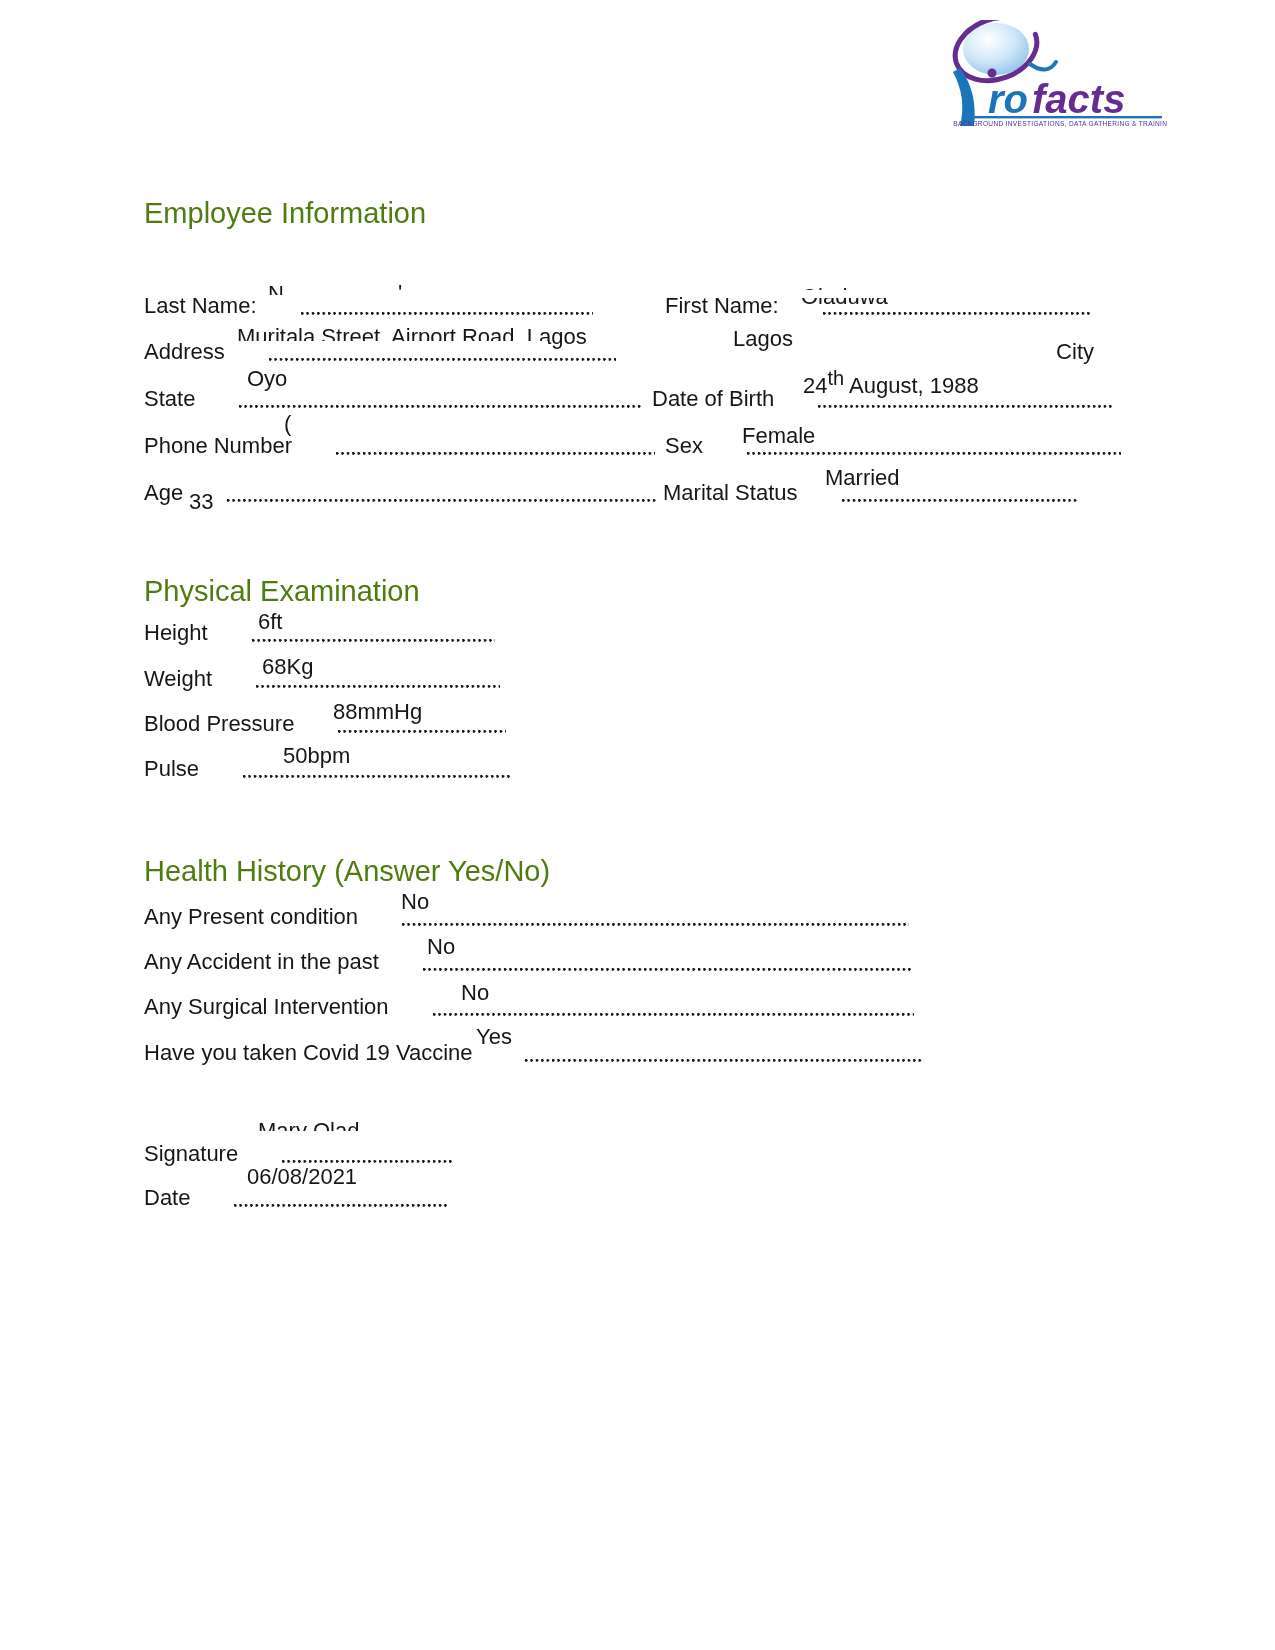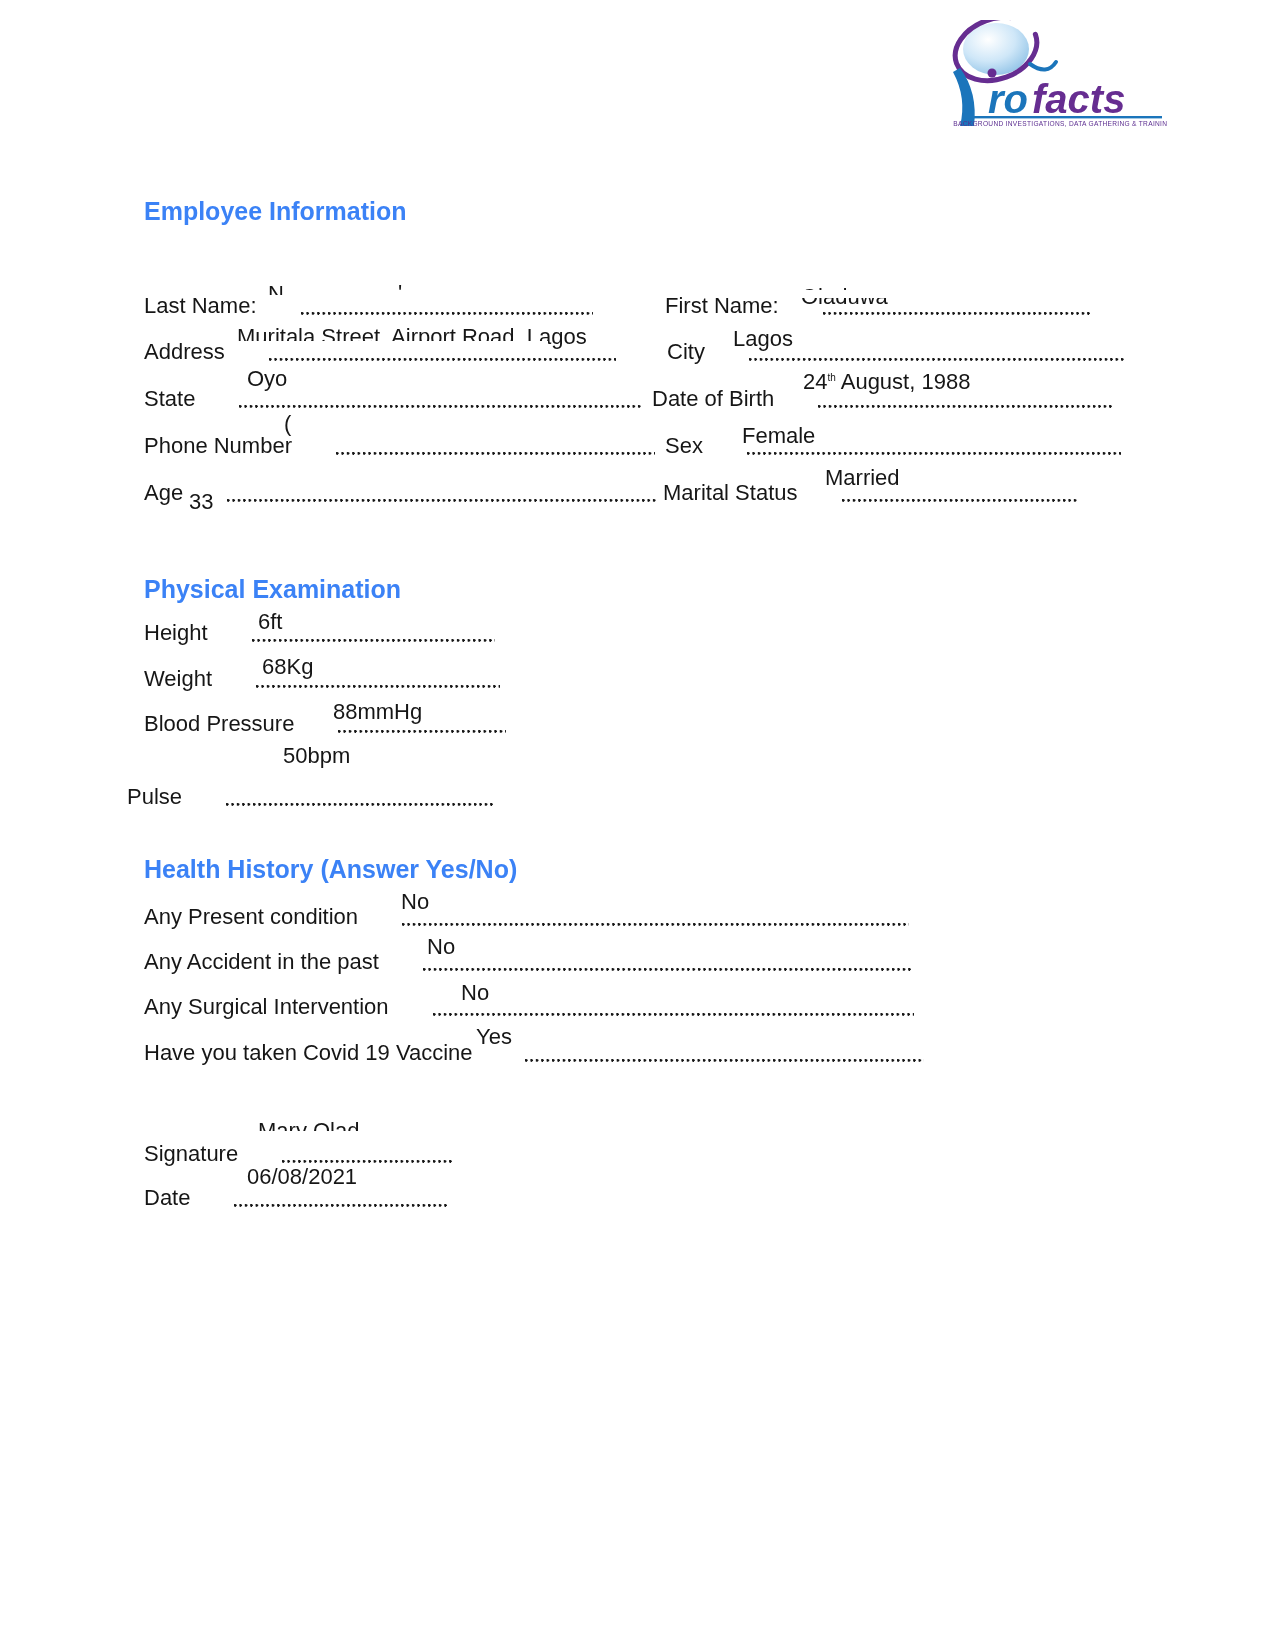--- a/index.html
+++ b/index.html
@@ -17,23 +17,23 @@
     position:absolute;
     left:0; top:147px;
     width:1215px;
     text-align:center;
     font-weight:bold;
     font-size:22.5px;
     letter-spacing:0.2px;
   }
   .h{
     position:absolute;
-    font-weight:bold;
-    font-size:25px;
-    color:#3b82f6;
+    font-weight:normal;
+    font-size:29px;
+    color:#4d7c0f;
     white-space:pre;
   }
   .row{
     position:absolute;
     display:flex;
     align-items:flex-end;
     height:26px;
     gap:40px;
   }
   .label{
@@ -51,21 +51,21 @@
     background-size:5.4px 3px;
     background-repeat:repeat-x;
   }
   .value{
     position:absolute;
     font-size:22px;
     line-height:24px;
     color:#161616;
     white-space:pre;
   }
-  .value sup{font-size:10px;text-align:center;}
+  .value sup{font-size:20px;text-align:center;}
   .redact{
     position:absolute;
     background:#ffffff;
   }
 </style>
 </head>
 <body>
 
 <div class="page">
 
@@ -98,21 +98,21 @@
   </div>
   <div class="row" style="left:665px;top:293px;width:428px;">
     <span class="label">First Name:</span>
     <span class="dots"></span>
   </div>
 
   <div class="row" style="left:144px;top:339px;width:474px;">
     <span class="label">Address</span>
     <span class="dots"></span>
   </div>
-  <div class="row" style="left:667px;top:339px;width:459px;">
+  <div class="row" style="left:635px;top:339px;width:459px;flex-direction:column;">
     <span class="label">City</span>
     <span class="dots"></span>
   </div>
 
   <div class="row" style="left:144px;top:386px;width:499px;">
     <span class="label">State</span>
     <span class="dots"></span>
   </div>
   <div class="row" style="left:652px;top:386px;width:463px;">
     <span class="label">Date of Birth</span>
@@ -170,21 +170,21 @@
     <span class="dots"></span>
   </div>
   <span class="value" style="left:262px;top:655px;">68Kg</span>
 
   <div class="row" style="left:144px;top:711px;width:364px;text-align:center;">
     <span class="label">Blood Pressure</span>
     <span class="dots"></span>
   </div>
   <span class="value" style="left:333px;top:700px;">88mmHg</span>
 
-  <div class="row" style="left:127px;top:756px;width:368px;margin-top:28px;">
+  <div class="row" style="left:144px;top:756px;width:368px;">
     <span class="label">Pulse</span>
     <span class="dots"></span>
   </div>
   <span class="value" style="left:283px;top:744px;">50bpm</span>
 
   <div class="h" style="left:144px;top:855px;">Health History (Answer Yes/No)</div>
 
   <div class="row" style="left:144px;top:904px;width:767px;">
     <span class="label">Any Present condition</span>
     <span class="dots"></span>

